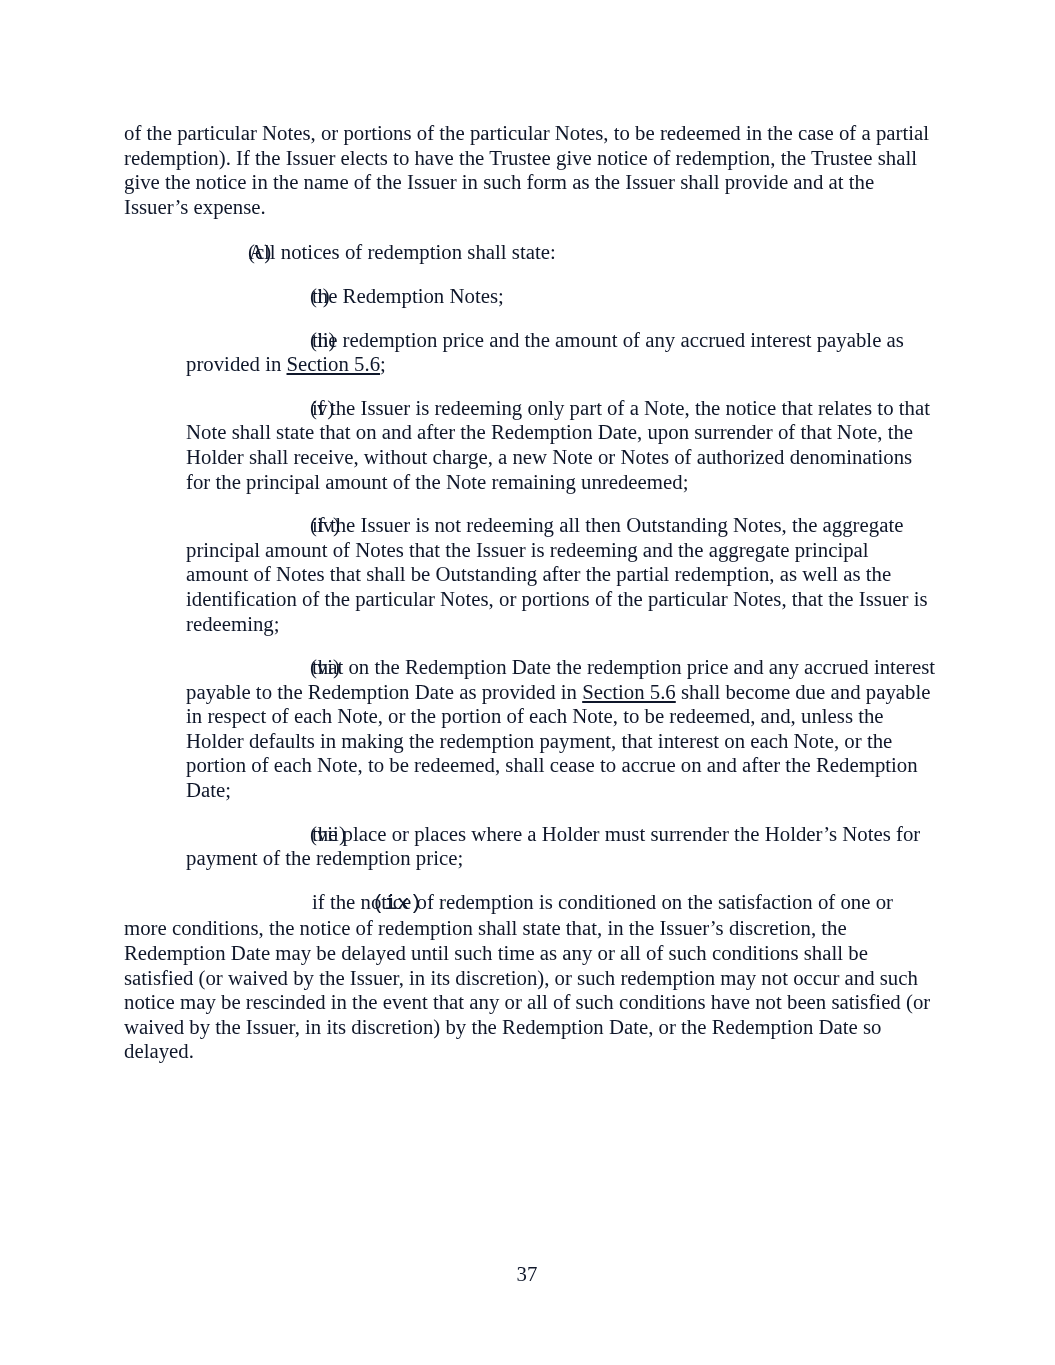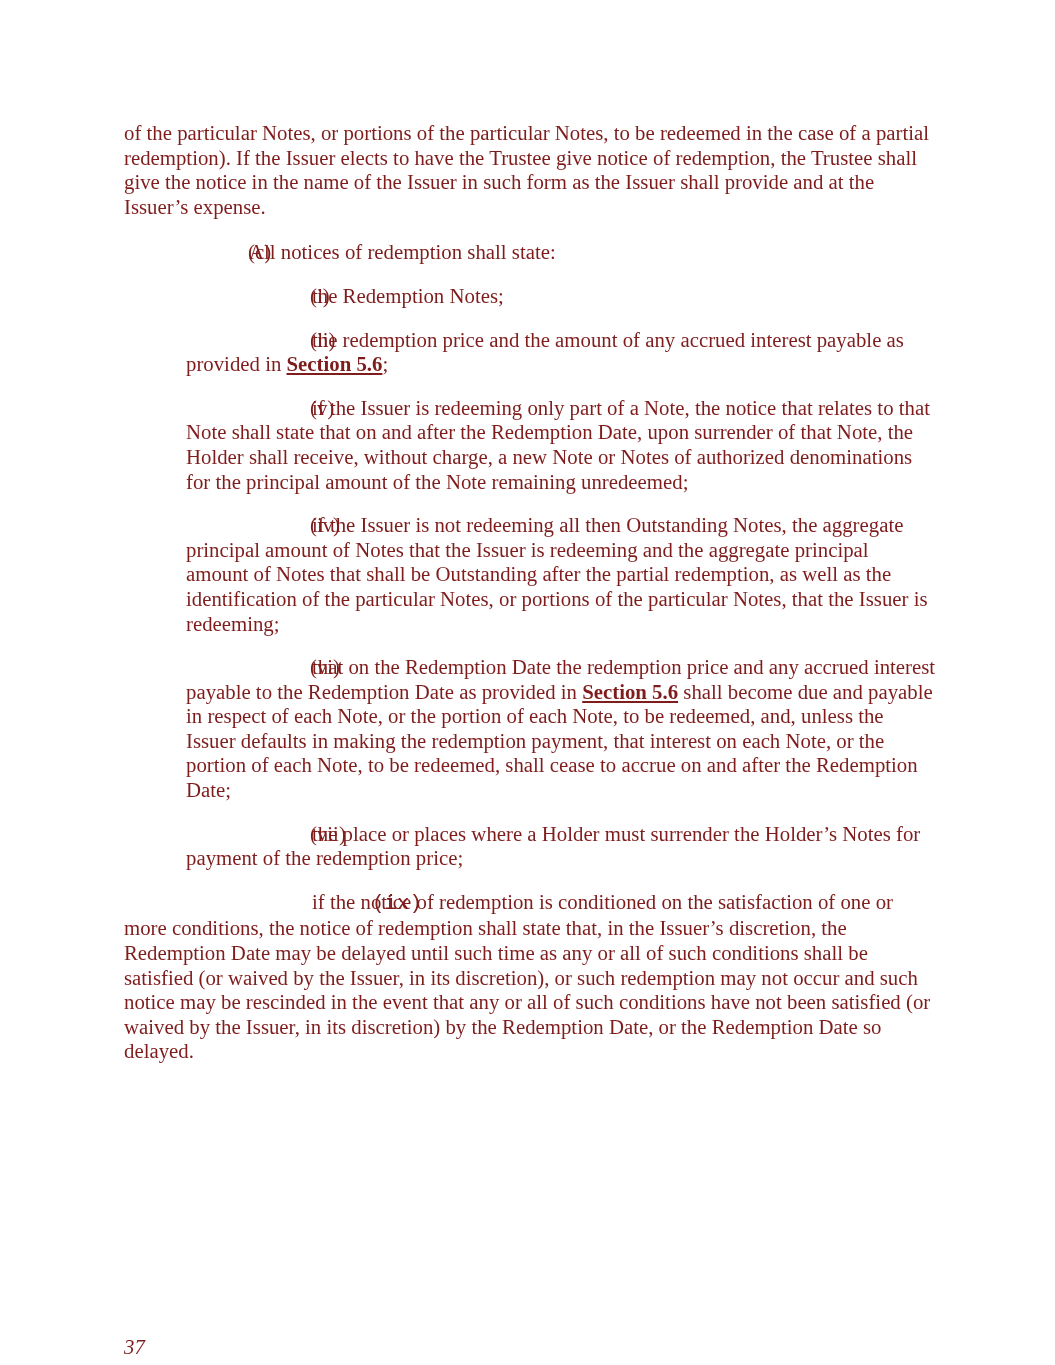--- a/index.html
+++ b/index.html
@@ -5,21 +5,21 @@
   html, body {
     margin: 0;
     padding: 0;
     background: #ffffff;
   }
   .page {
     position: relative;
     width: 1055px;
     height: 1365px;
     background: #ffffff;
-    color: #7f1d1d;
+    color: #0f172a;
     font-family: "Liberation Serif", "DejaVu Serif", serif;
     font-size: 20.8px;
     line-height: 24.6px;
     overflow: hidden;
   }
   .content {
     position: absolute;
     left: 124px;
     top: 121px;
     width: 880px;
@@ -42,31 +42,30 @@
   }
   .label {
     display: inline-block;
     white-space: pre;
   }
   .sub .label { width: 63px; }
   .item .label { width: 64px; }
   .item-wide .label { width: 64px; font-family: Liberation Mono, monospace; }
   .u {
     text-decoration: underline;
-    font-weight: bold;
   }
   .page-number {
     position: absolute;
-    top: 1335px;
+    top: 1262px;
     left: 124px;
     width: 806px;
+    text-align: center;
     font-family: "Liberation Serif", "DejaVu Serif", serif;
     font-size: 20.8px;
     line-height: 24.6px;
-    font-style: italic;
   }
 </style>
 </head>
 <body>
 
 <div class="page">
   <div class="content">
       <div class="para body"><span>of the particular Notes, or portions of the particular Notes, to be redeemed in the case of a partial
 redemption). If the Issuer elects to have the Trustee give notice of redemption, the Trustee shall
 give the notice in the name of the Issuer in such form as the Issuer shall provide and at the
@@ -80,21 +79,21 @@
 Holder shall receive, without charge, a new Note or Notes of authorized denominations
 for the principal amount of the Note remaining unredeemed;</span></div>
       <div class="para item"><span class="label">(iv)</span><span>if the Issuer is not redeeming all then Outstanding Notes, the aggregate
 principal amount of Notes that the Issuer is redeeming and the aggregate principal
 amount of Notes that shall be Outstanding after the partial redemption, as well as the
 identification of the particular Notes, or portions of the particular Notes, that the Issuer is
 redeeming;</span></div>
       <div class="para item"><span class="label">(vi)</span><span>that on the Redemption Date the redemption price and any accrued interest
 payable to the Redemption Date as provided in </span><span class="u">Section 5.6</span><span> shall become due and payable
 in respect of each Note, or the portion of each Note, to be redeemed, and, unless the
-Issuer defaults in making the redemption payment, that interest on each Note, or the
+Holder defaults in making the redemption payment, that interest on each Note, or the
 portion of each Note, to be redeemed, shall cease to accrue on and after the Redemption
 Date;</span></div>
       <div class="para item"><span class="label">(vii)</span><span>the place or places where a Holder must surrender the Holder’s Notes for
 payment of the redemption price;</span></div>
       <div class="para item-wide"><span class="label">(ix)</span><span>if the notice of redemption is conditioned on the satisfaction of one or
 more conditions, the notice of redemption shall state that, in the Issuer’s discretion, the
 Redemption Date may be delayed until such time as any or all of such conditions shall be
 satisfied (or waived by the Issuer, in its discretion), or such redemption may not occur and such
 notice may be rescinded in the event that any or all of such conditions have not been satisfied (or
 waived by the Issuer, in its discretion) by the Redemption Date, or the Redemption Date so

